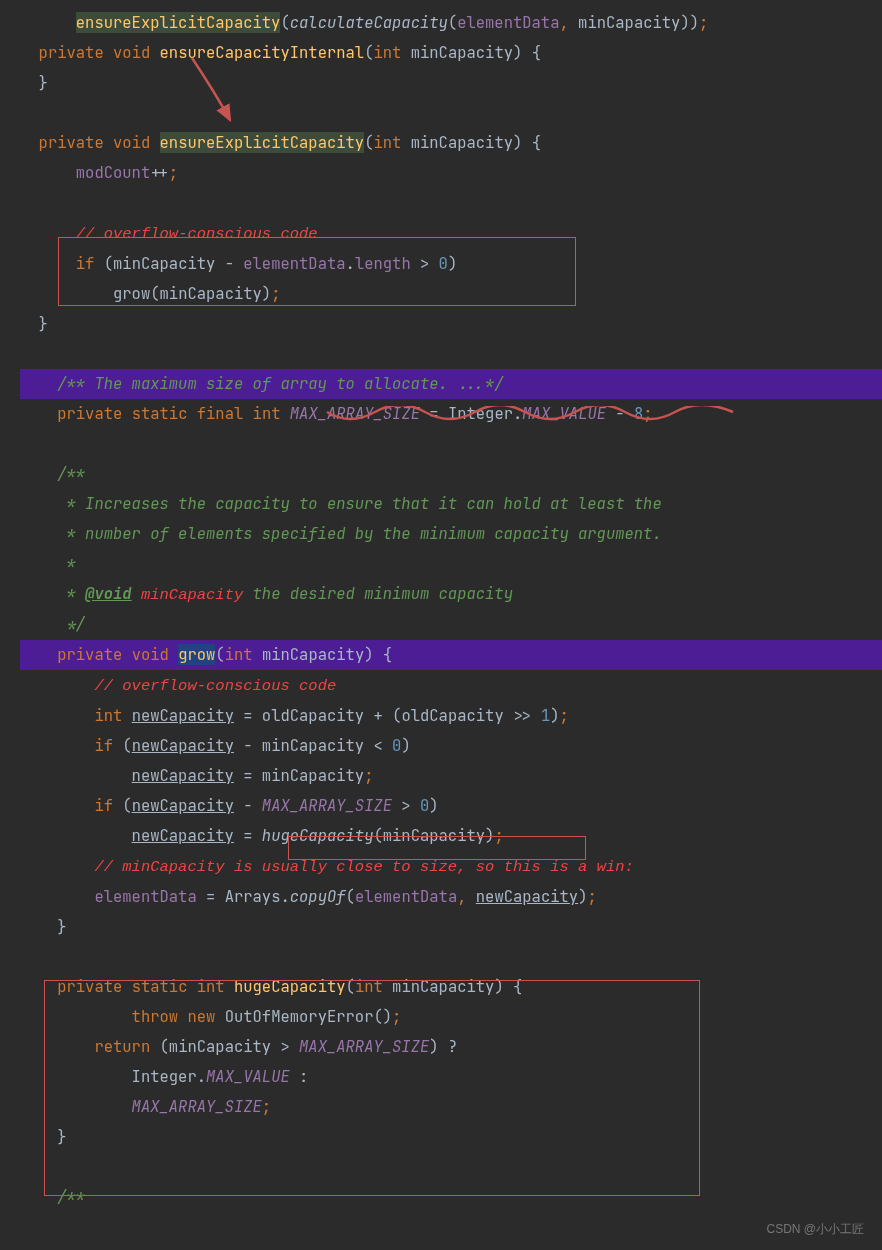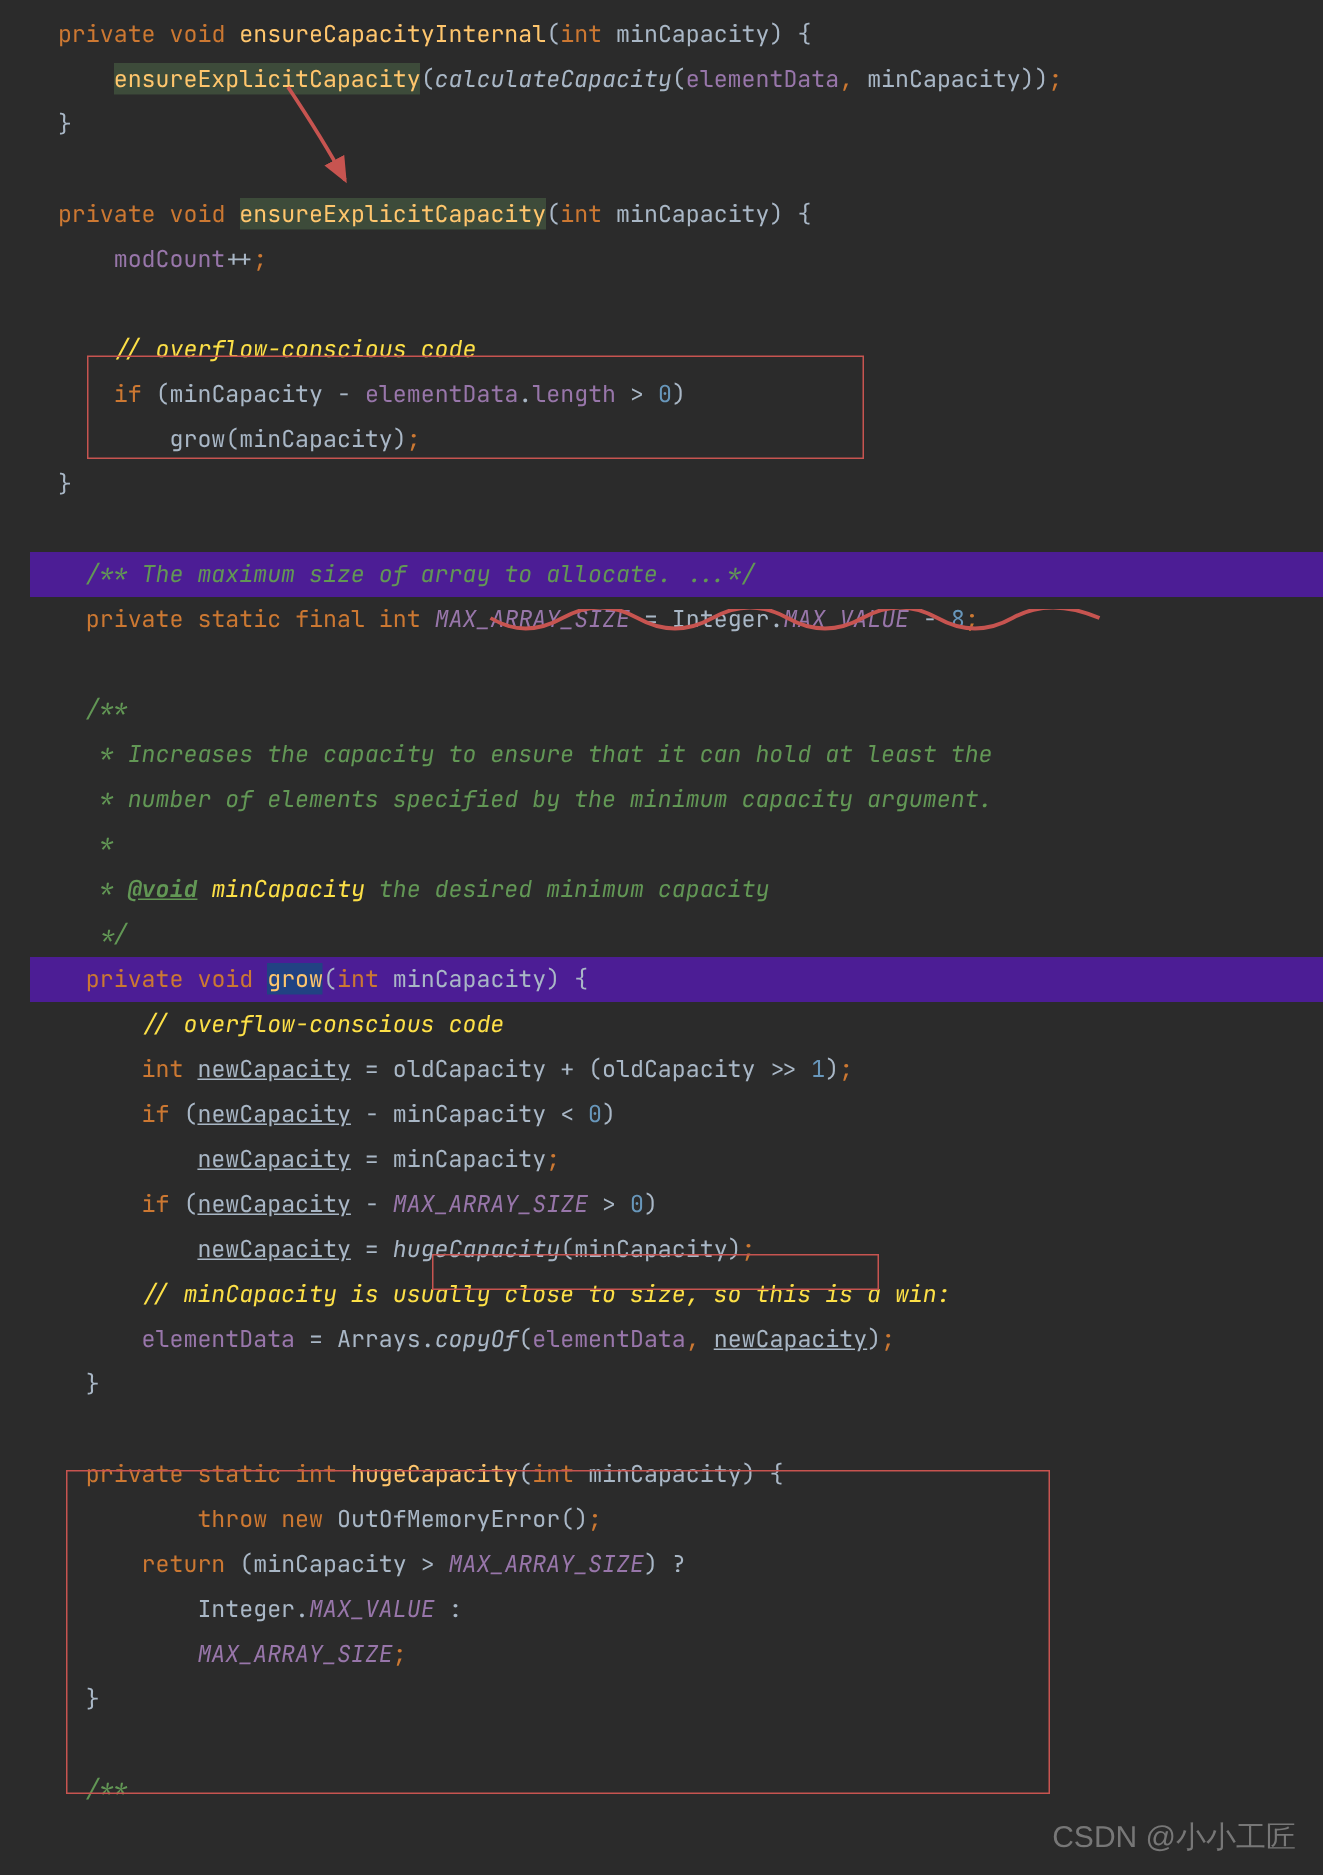--- a/index.html
+++ b/index.html
@@ -25,21 +25,21 @@
   .method-decl-hl { color: #ffc66d; background: #3d4b3a; }
   .ident { color: #a9b7c6; }
   .ident-u { text-decoration: underline; text-align: right; }
   .call-i { color: #a9b7c6; font-style: italic; }
   .field { color: #9876aa; }
   .field-i { color: #9876aa; font-style: italic; }
   .num { color: #6897bb; }
   .punct { color: #cc7832; }
   .paren { color: #a9b7c6; }
   .brace { color: #a9b7c6; }
-  .cmt { color: #fde047; font-style: italic; }
+  .cmt { color: #ef4444; font-style: italic; font-family: Liberation Mono, monospace; }
   .cmt-doc { color: #629755; font-style: italic; }
   .param-tag { color: #629755; font-style: italic; text-decoration: underline; font-weight: bold;}
   .sel { background: #214283; color: #ffc66d; }
   .red-box {
     border: 1px solid #c75450;
     position: absolute;
     pointer-events: none;
   }
   .redbox-1 { left: 58px; top: 237px; width: 518px; height: 69px; }
   .redbox-2 { left: 288px; top: 836px; width: 298px; height: 24px; }
@@ -52,32 +52,32 @@
   .wavy {
     position: absolute;
     left: 325px; top: 406px;
     pointer-events: none;
   }
   .watermark {
     position: absolute;
     right: 18px;
     bottom: 12px;
     color: #777;
-    font-size: 20px;
+    font-size: 12px;
     font-family: sans-serif;
   }
   .hl-line { background: #4c1d95; display: block; width: 100%; }
 </style>
 </head>
 <body>
 
 <div class="editor">
 
+  <div class="line">      <span class="method-decl-hl">ensureExplicitCapacity</span><span class="paren">(</span><span class="call-i">calculateCapacity</span><span class="paren">(</span><span class="field">elementData</span><span class="punct">,</span> <span class="ident">minCapacity</span><span class="paren">))</span><span class="punct">;</span></div>
   <div class="line">  <span class="kw">private</span> <span class="kw">void</span> <span class="method-decl">ensureCapacityInternal</span><span class="paren">(</span><span class="kw">int</span> <span class="ident">minCapacity</span><span class="paren">)</span> <span class="brace">{</span></div>
-  <div class="line">      <span class="method-decl-hl">ensureExplicitCapacity</span><span class="paren">(</span><span class="call-i">calculateCapacity</span><span class="paren">(</span><span class="field">elementData</span><span class="punct">,</span> <span class="ident">minCapacity</span><span class="paren">))</span><span class="punct">;</span></div>
   <div class="line">  <span class="brace">}</span></div>
   <div class="line"> </div>
 
   <div class="line">  <span class="kw">private</span> <span class="kw">void</span> <span class="method-decl-hl">ensureExplicitCapacity</span><span class="paren">(</span><span class="kw">int</span> <span class="ident">minCapacity</span><span class="paren">)</span> <span class="brace">{</span></div>
   <div class="line">      <span class="field">modCount</span><span class="ident">++</span><span class="punct">;</span></div>
   <div class="line"> </div>
   <div class="line">      <span class="cmt">// overflow-conscious code</span></div>
   <div class="line">      <span class="kw">if</span> <span class="paren">(</span><span class="ident">minCapacity</span> - <span class="field">elementData</span>.<span class="field">length</span> &gt; <span class="num">0</span><span class="paren">)</span></div>
   <div class="line">          <span class="ident">grow</span><span class="paren">(</span><span class="ident">minCapacity</span><span class="paren">)</span><span class="punct">;</span></div>
   <div class="line">  <span class="brace">}</span></div>

